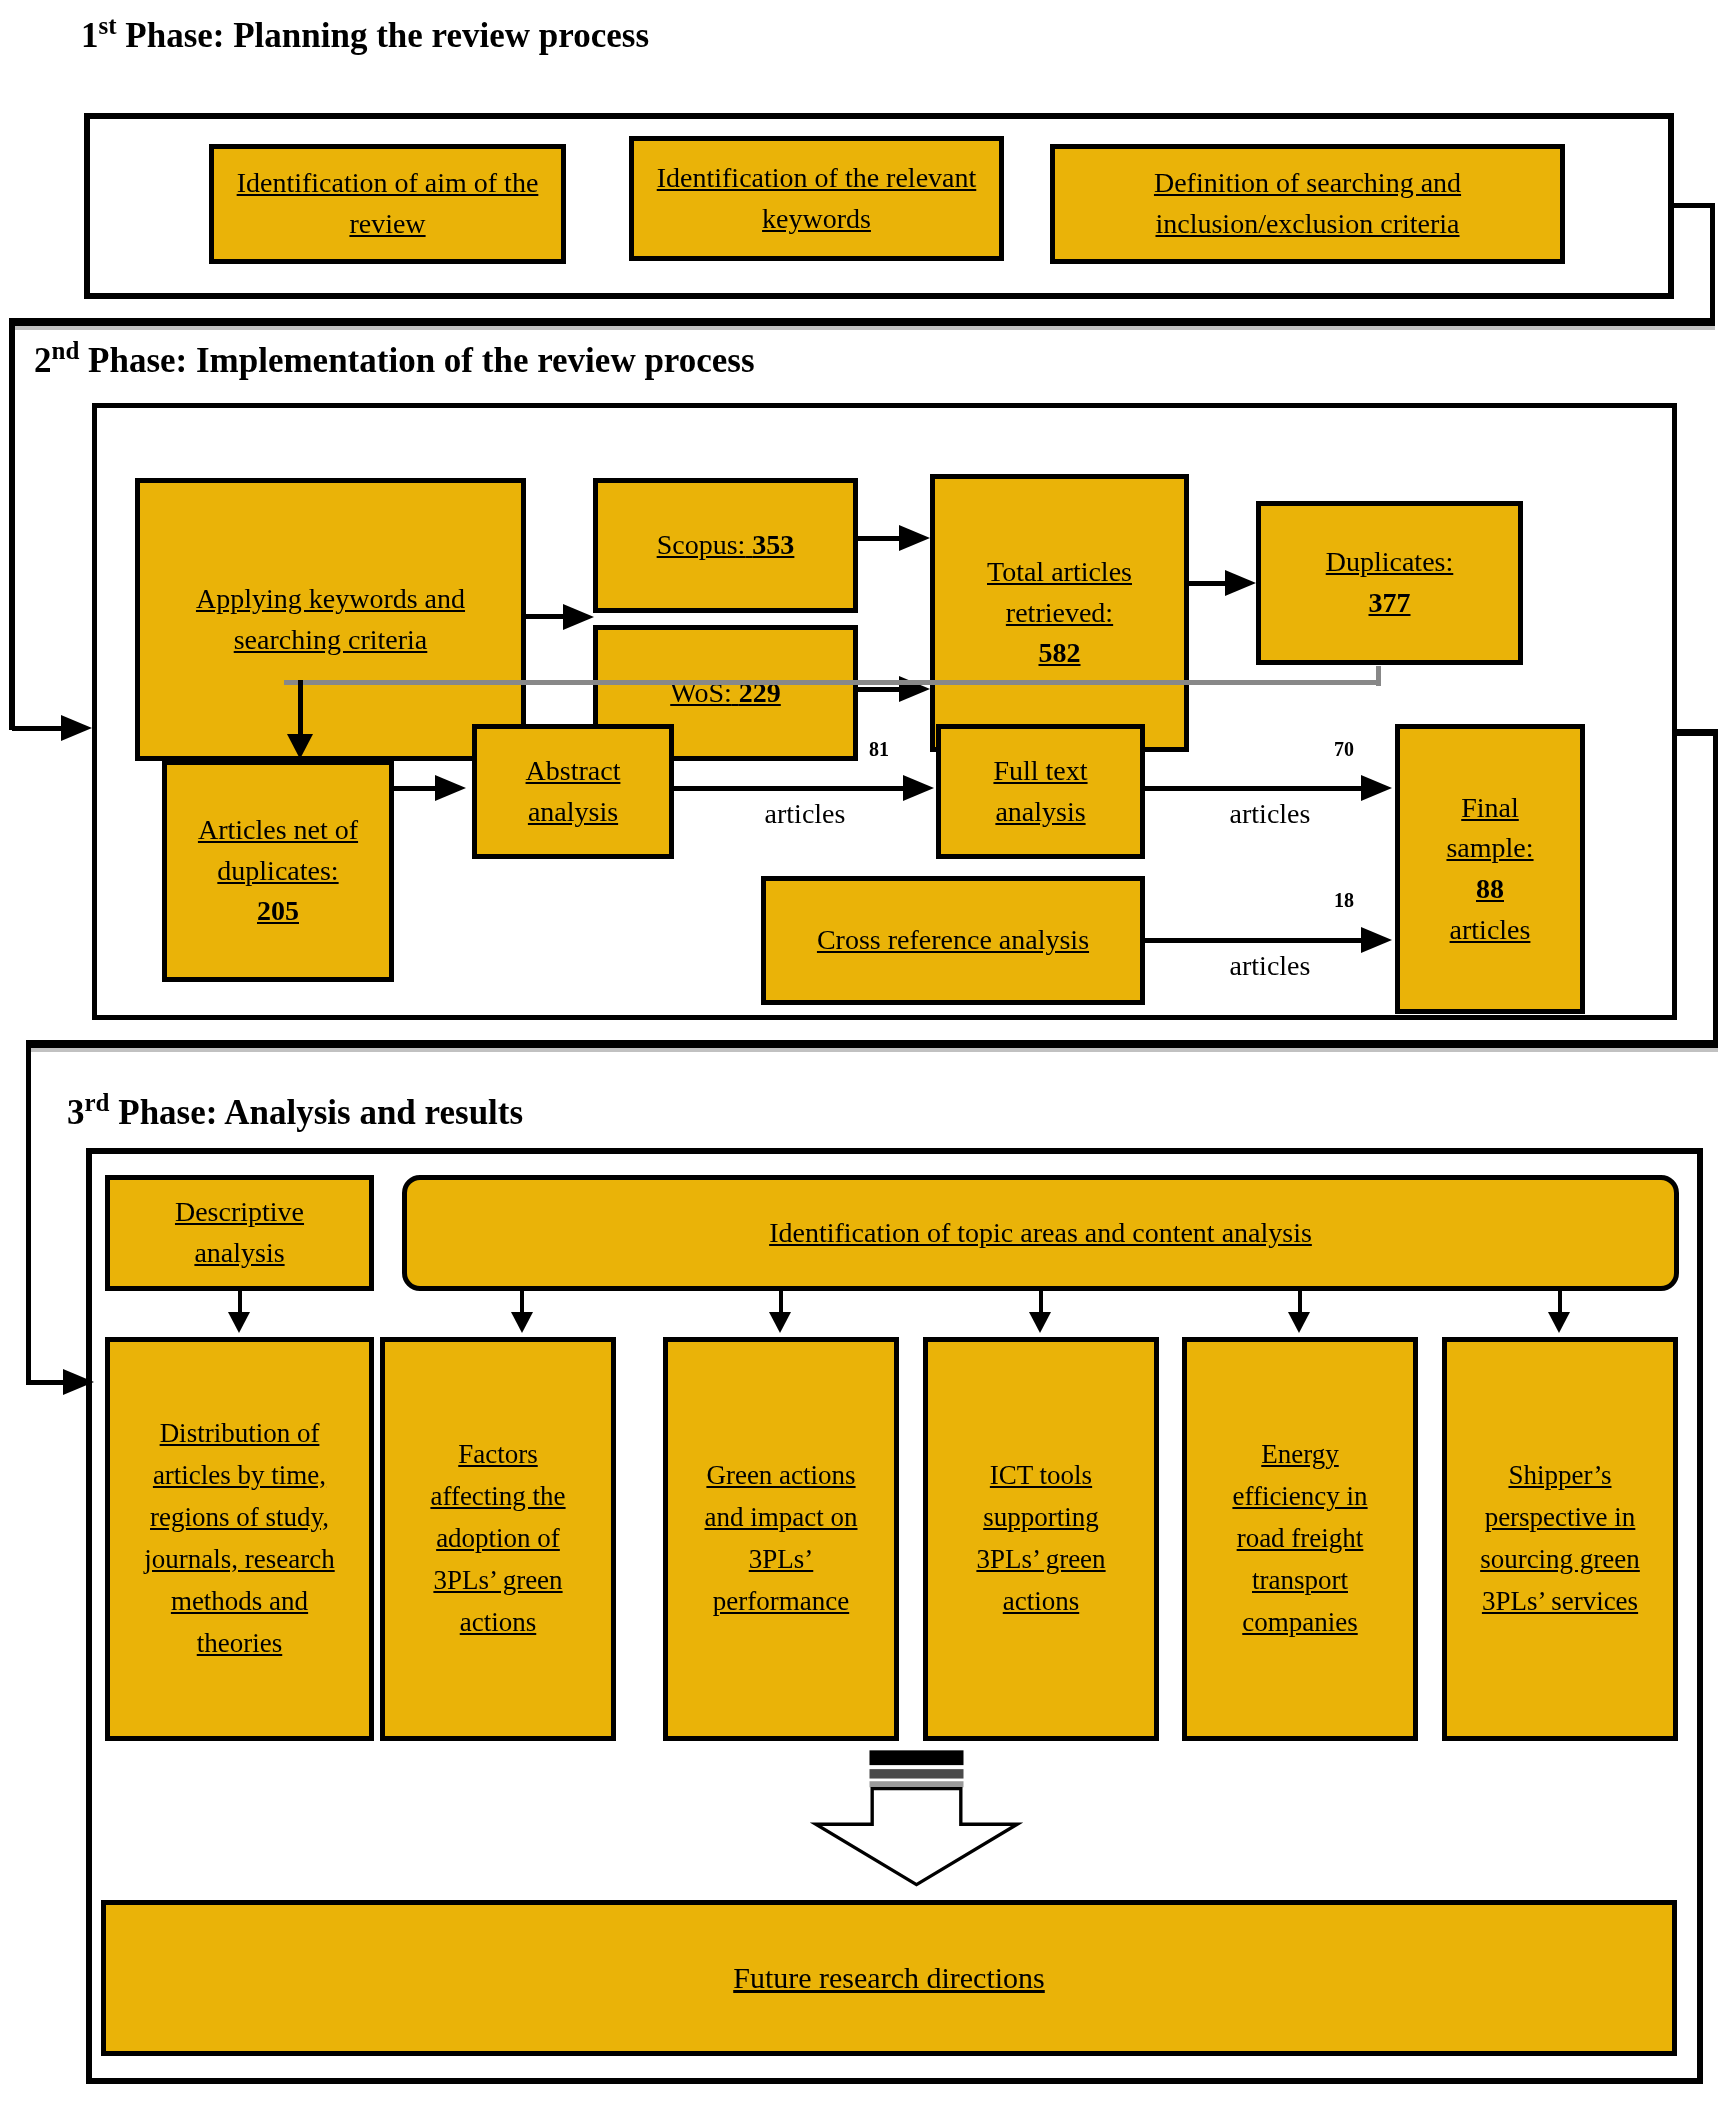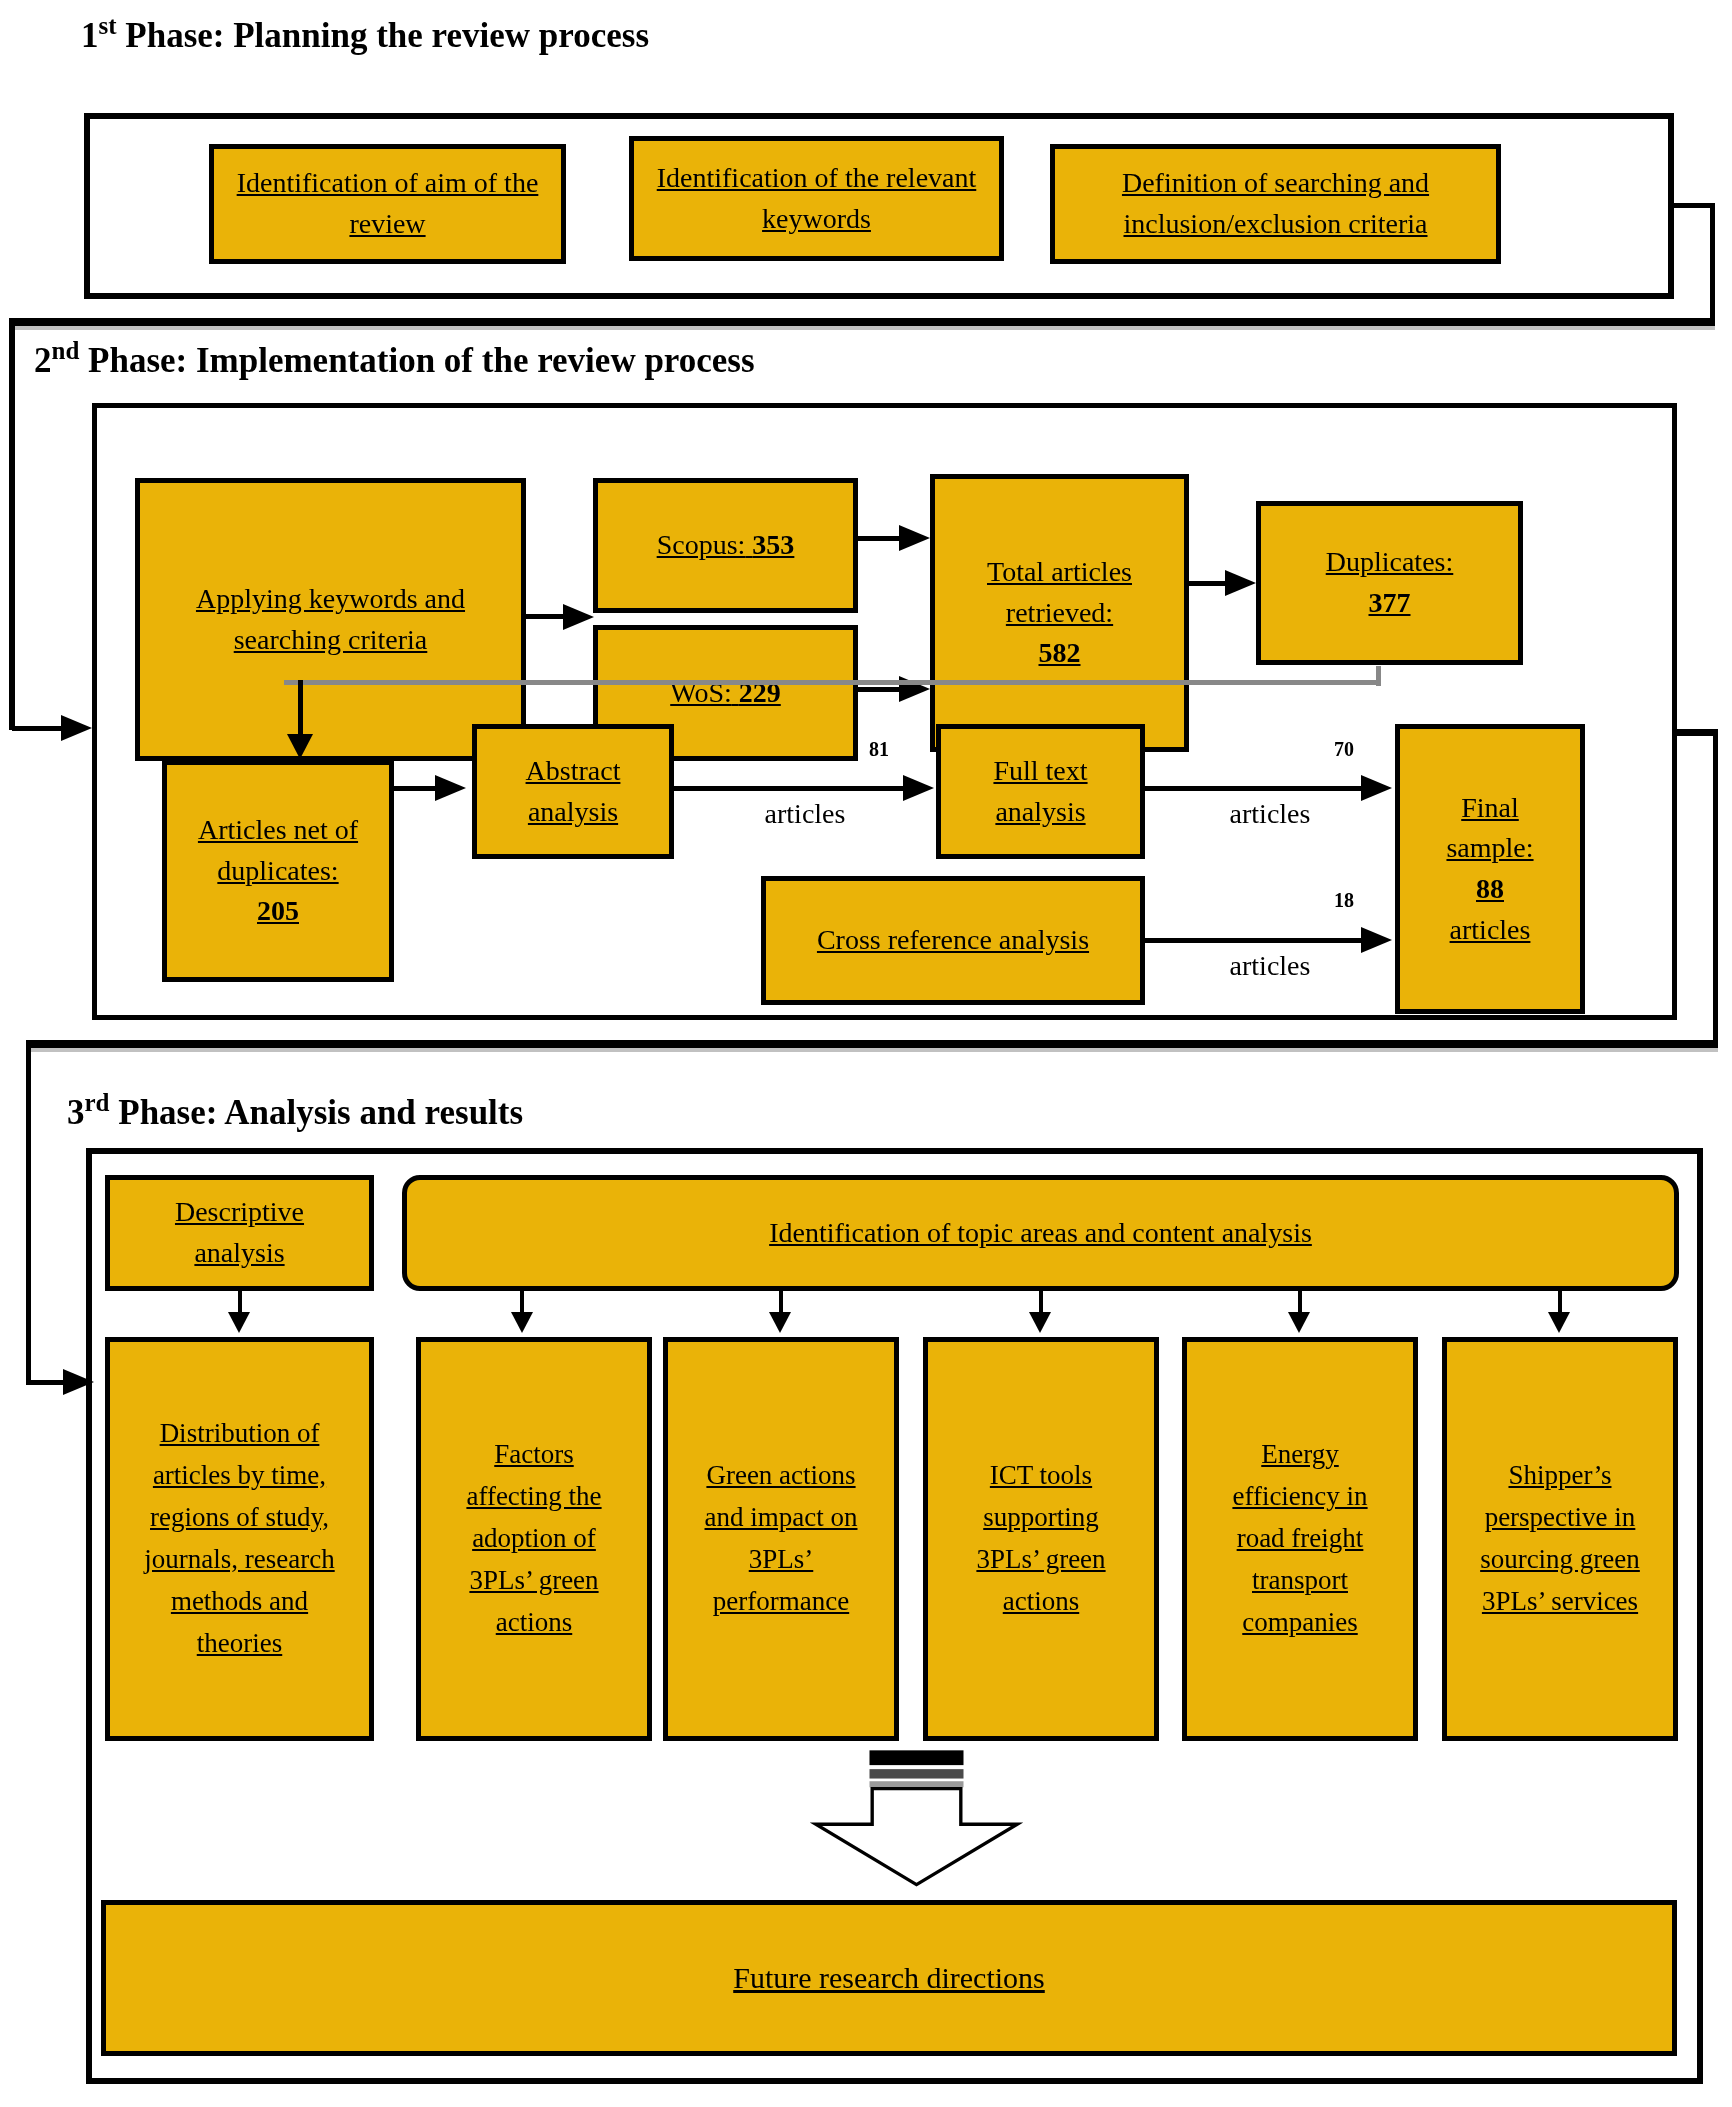--- a/index.html
+++ b/index.html
@@ -82,21 +82,21 @@
   </div>
 
   <div class="container-box" style="left:84px;top:113px;width:1590px;height:186px;"></div>
 
   <div class="box" style="left:209px;top:144px;width:357px;height:120px;padding:0 20px;">
     <span>Identification of aim of the review</span>
   </div>
   <div class="box" style="left:629px;top:136px;width:375px;height:125px;padding:0 20px;">
     <span>Identification of the relevant keywords</span>
   </div>
-  <div class="box" style="left:1050px;top:144px;width:451px;height:120px;padding:0 8px;">
+  <div class="box" style="left:1050px;top:144px;width:515px;height:120px;padding:0 8px;">
     <span>Definition of searching and inclusion/exclusion criteria</span>
   </div>
 
   <div class="hline" style="left:1673px;top:203px;width:40px;height:5.4px;"></div>
   <div class="vline" style="left:1710px;top:203px;width:5.4px;height:120px;"></div>
   <div class="hline shadowline" style="left:9.4px;top:318px;width:1706px;height:8px;"></div>
   <div class="vline" style="left:9.4px;top:318px;width:5.4px;height:412px;"></div>
   <div class="hline" style="left:12px;top:726px;width:50px;height:5.4px;"></div>
   <div class="arr-right" style="left:61px;top:715px;"></div>
 
@@ -207,21 +207,21 @@
   <div class="vline" style="left:1039px;top:1291px;width:4px;height:23px;"></div>
   <div class="arr-down small" style="left:1029px;top:1312px;"></div>
   <div class="vline" style="left:1298px;top:1291px;width:4px;height:23px;"></div>
   <div class="arr-down small" style="left:1288px;top:1312px;"></div>
   <div class="vline" style="left:1558px;top:1291px;width:4px;height:23px;"></div>
   <div class="arr-down small" style="left:1548px;top:1312px;"></div>
 
   <div class="box topic" style="left:105px;top:1337px;width:269px;height:404px;padding:0 20px;">
     <span>Distribution of articles by time, regions of study, journals, research methods and theories</span>
   </div>
-  <div class="box topic" style="left:416px;top:1337px;width:236px;height:404px;padding:0 23.6px;">
+  <div class="box topic" style="left:380px;top:1337px;width:236px;height:404px;padding:0 23.6px;">
     <span>Factors affecting the adoption of 3PLs’ green actions</span>
   </div>
   <div class="box topic" style="left:663px;top:1337px;width:236px;height:404px;padding:0 23.6px;">
     <span>Green actions and impact on 3PLs’ performance</span>
   </div>
   <div class="box topic" style="left:923px;top:1337px;width:236px;height:404px;padding:0 23.6px;">
     <span>ICT tools supporting 3PLs’ green actions</span>
   </div>
   <div class="box topic" style="left:1182px;top:1337px;width:236px;height:404px;padding:0 23.6px;">
     <span>Energy efficiency in road freight transport companies</span>

